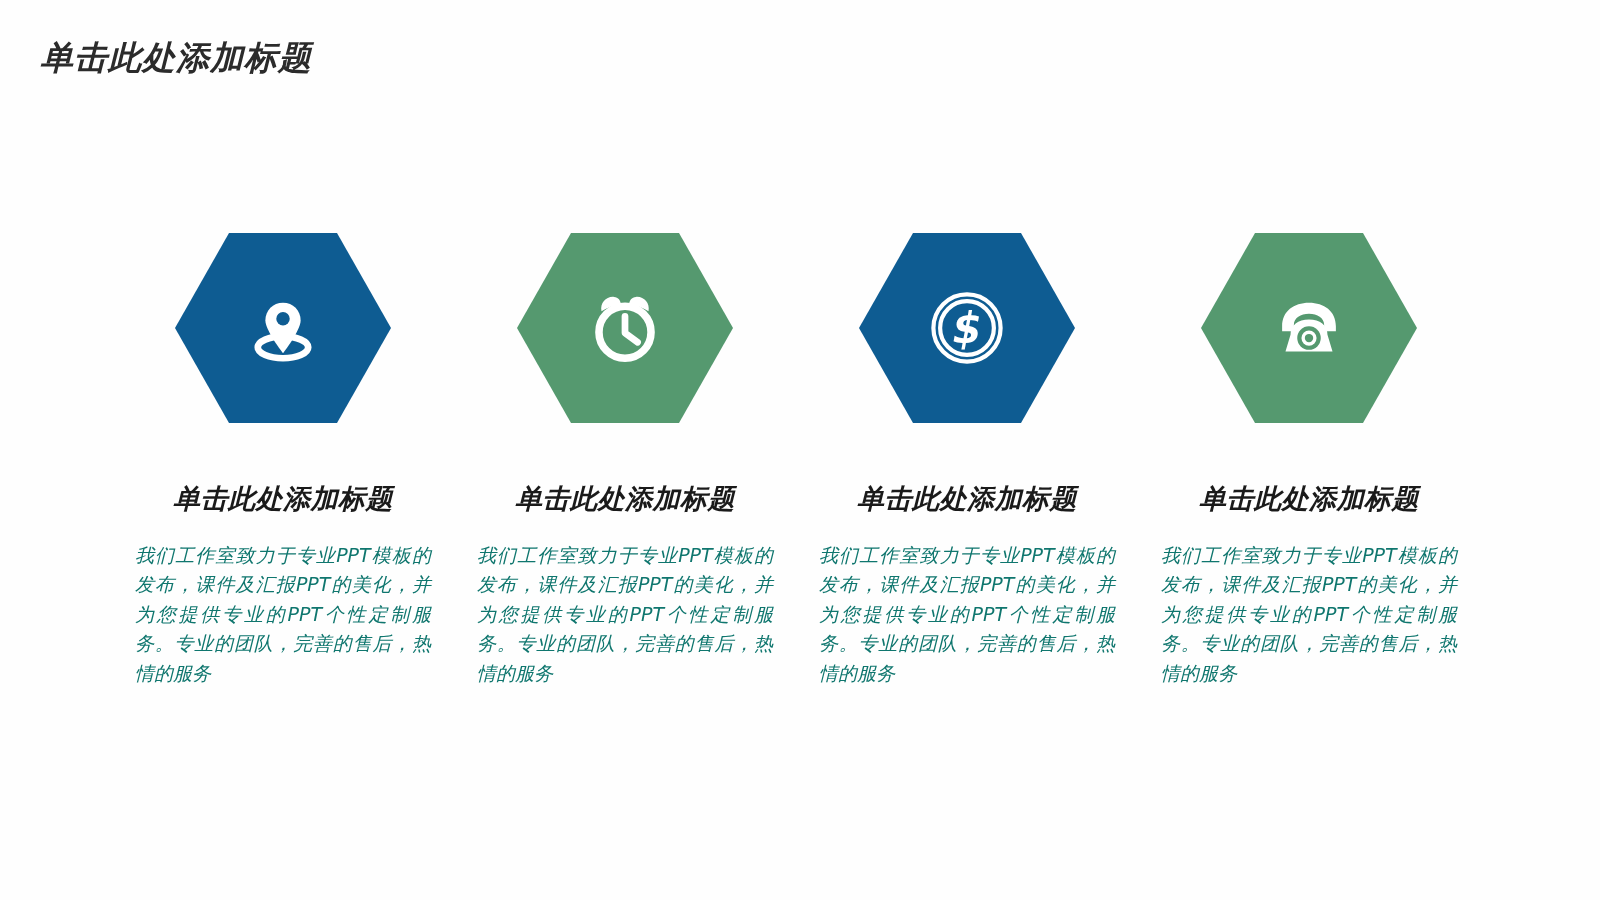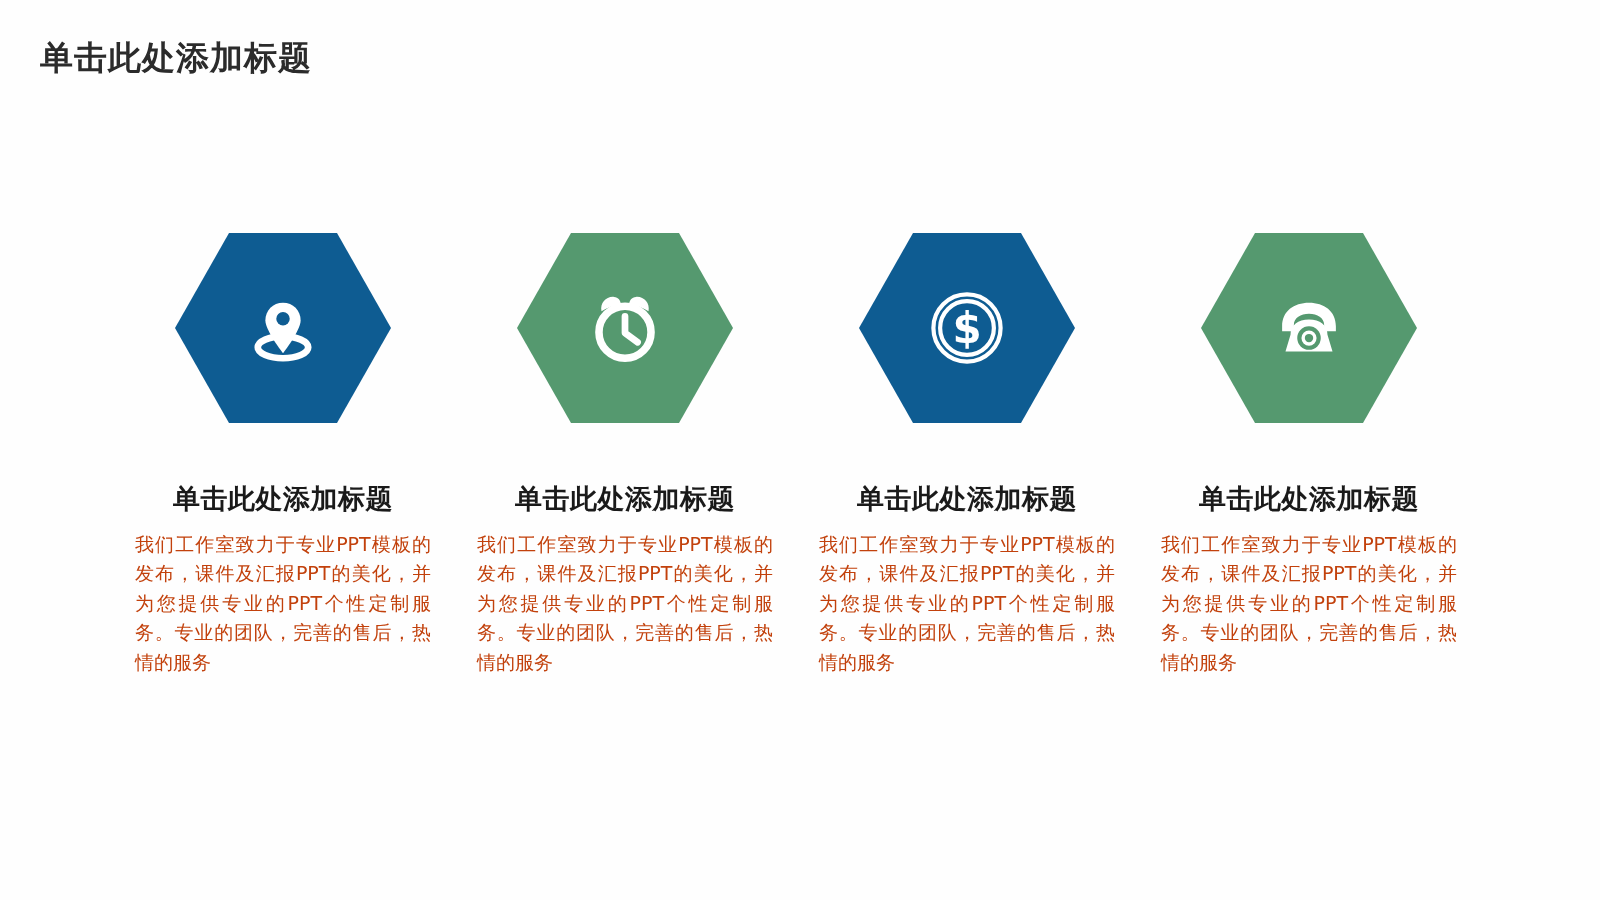--- a/index.html
+++ b/index.html
@@ -11,20 +11,21 @@
     height: 900px;
     background: #fefefe;
     font-family: "DejaVu Sans", "Liberation Sans", sans-serif;
     overflow: hidden;
     position: relative;
   }
   .slide {
     position: relative;
     width: 1312px;
     height: 900px;
+    font-style: italic;
   }
   .slide-title {
     position: absolute;
     left: 40px;
     top: 38px;
     font-size: 33px;
     font-weight: bold;
     color: #2b2b2b;
     letter-spacing: 1px;
     line-height: 1.2;
@@ -84,25 +85,25 @@
   .card-heading {
     margin-top: 58px;
     font-size: 27px;
     font-weight: bold;
     color: #1a1a1a;
     letter-spacing: 0.5px;
     white-space: nowrap;
     text-align: center;
   }
   .card-body {
-    margin-top: 13px;
+    margin-top: 24px;
     width: 296px;
     font-size: 19px;
     line-height: 1.55;
-    color: #c2410c;
+    color: #0f766e;
     text-align: justify;
     text-justify: inter-ideograph;
   }
 </style>
 </head>
 <body>
 
 <div class="slide">
 
   <div class="slide-title">单击此处添加标题</div>

